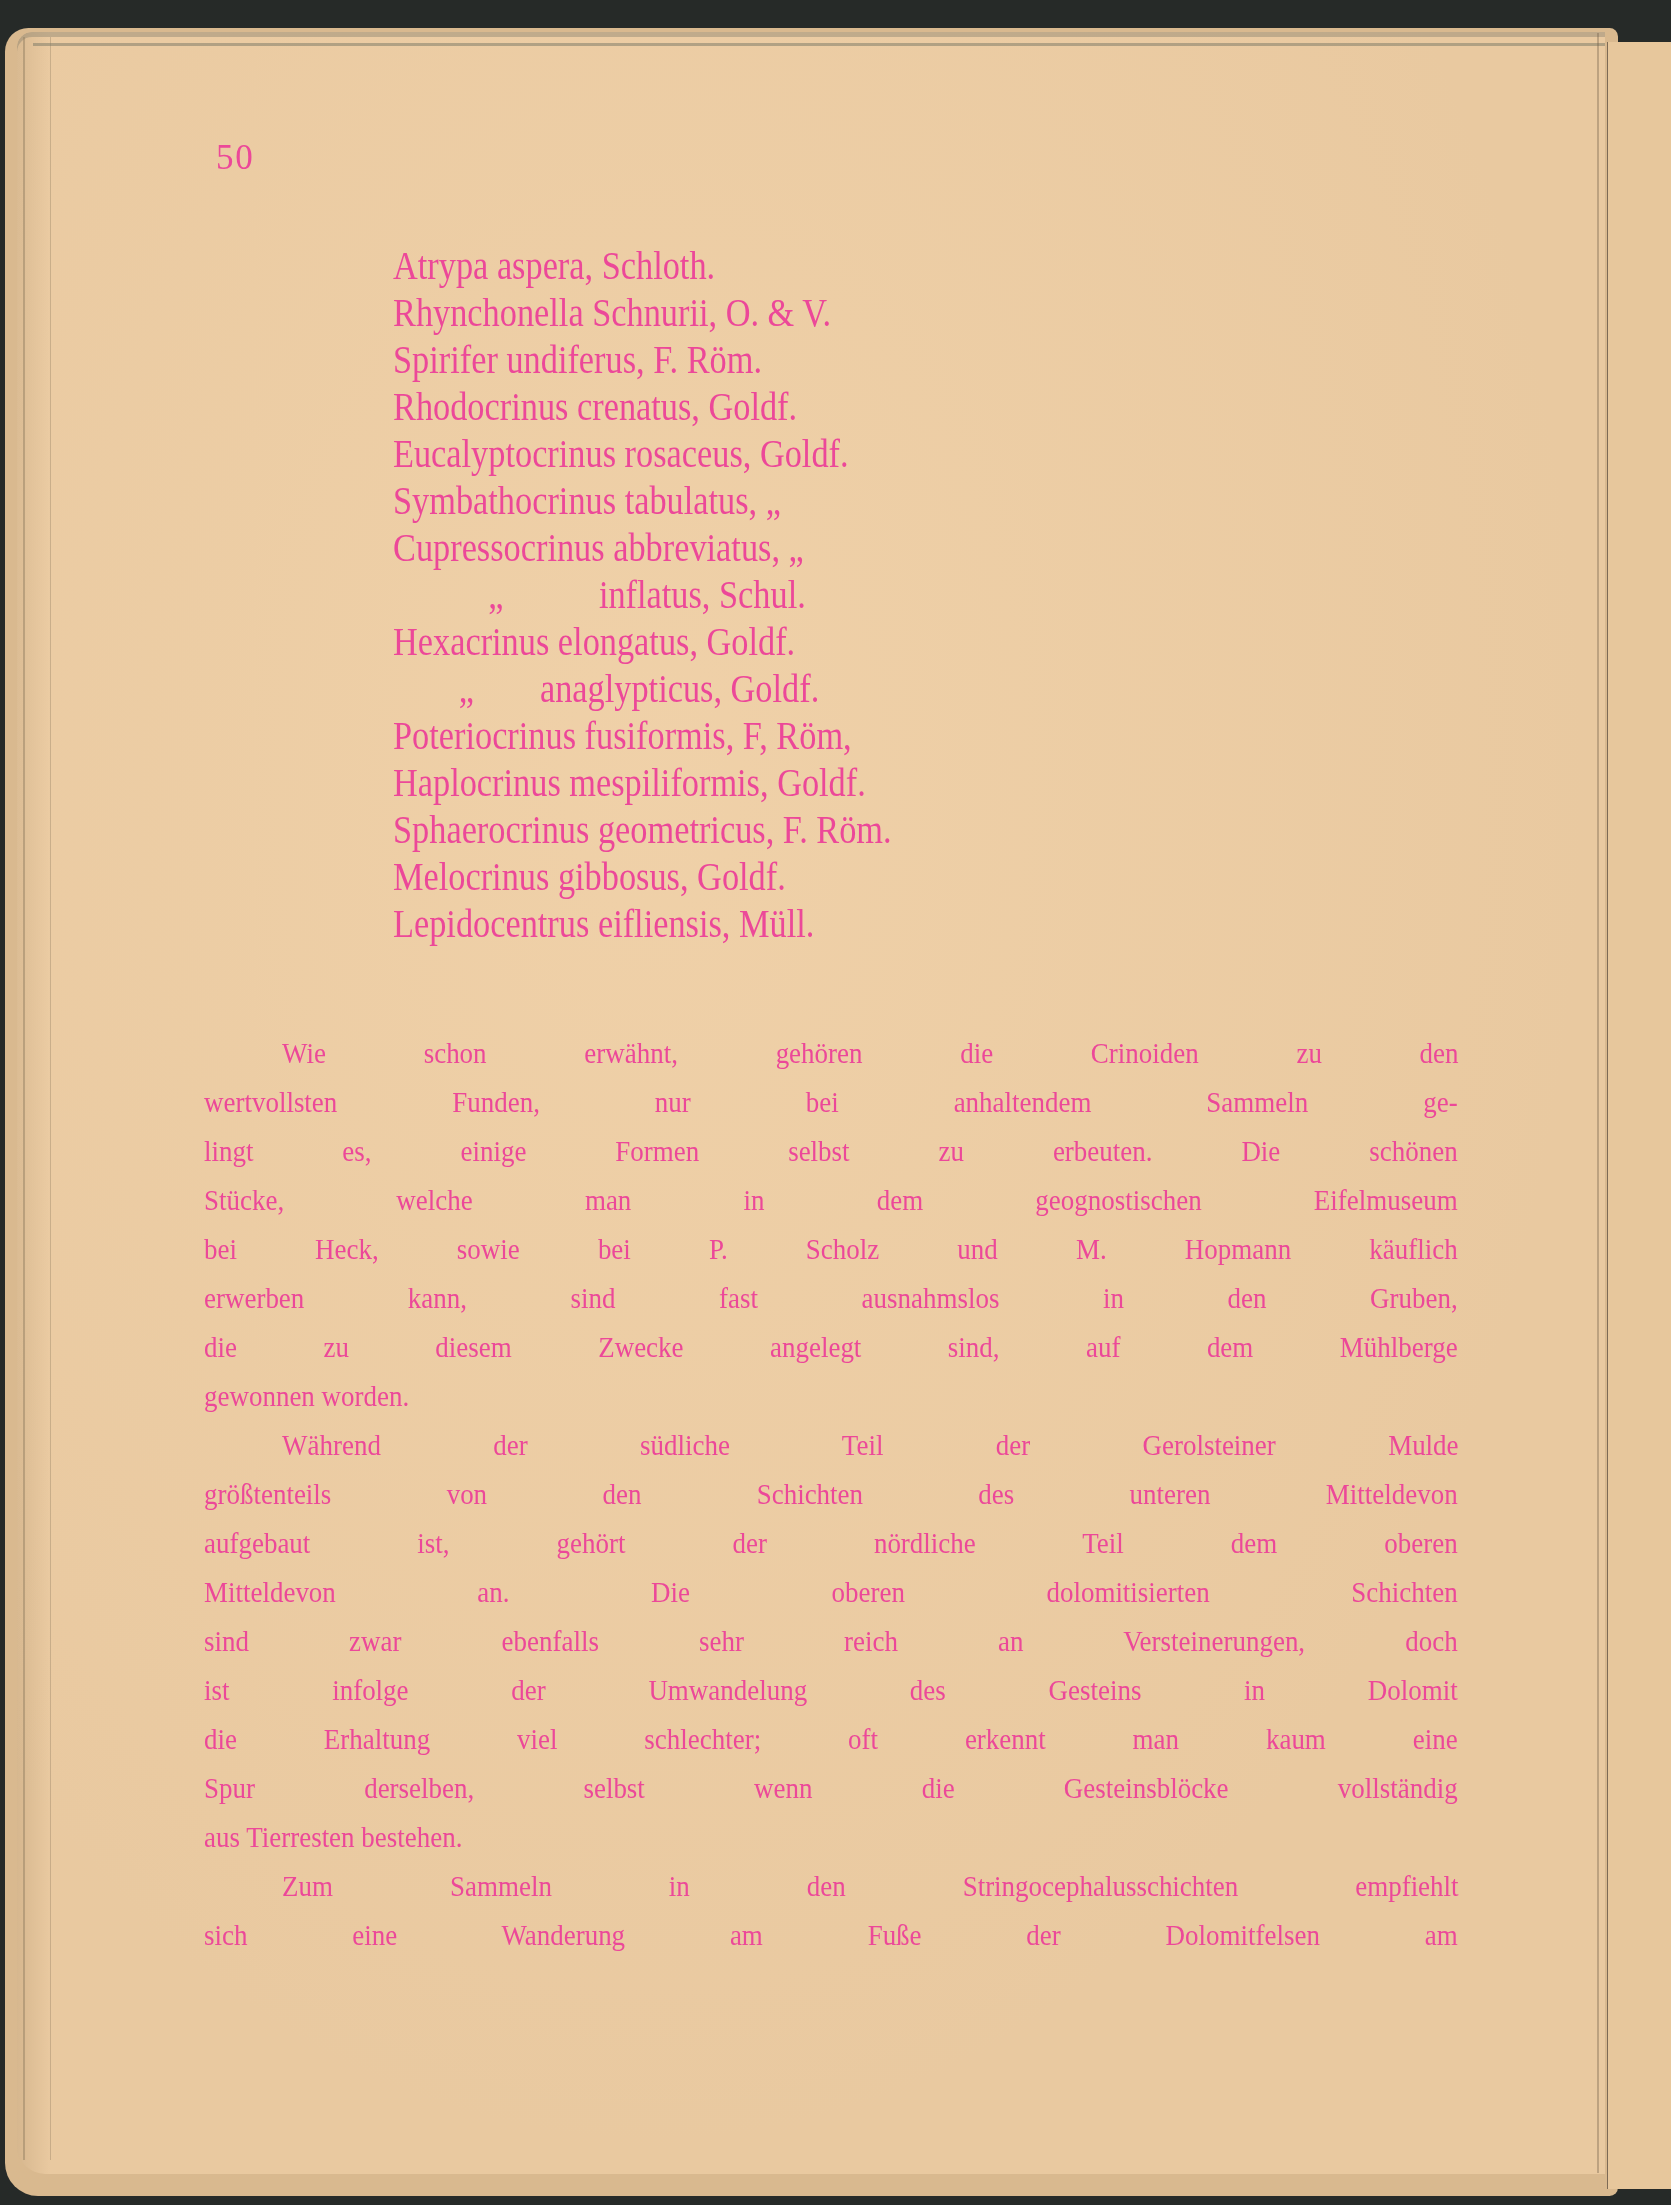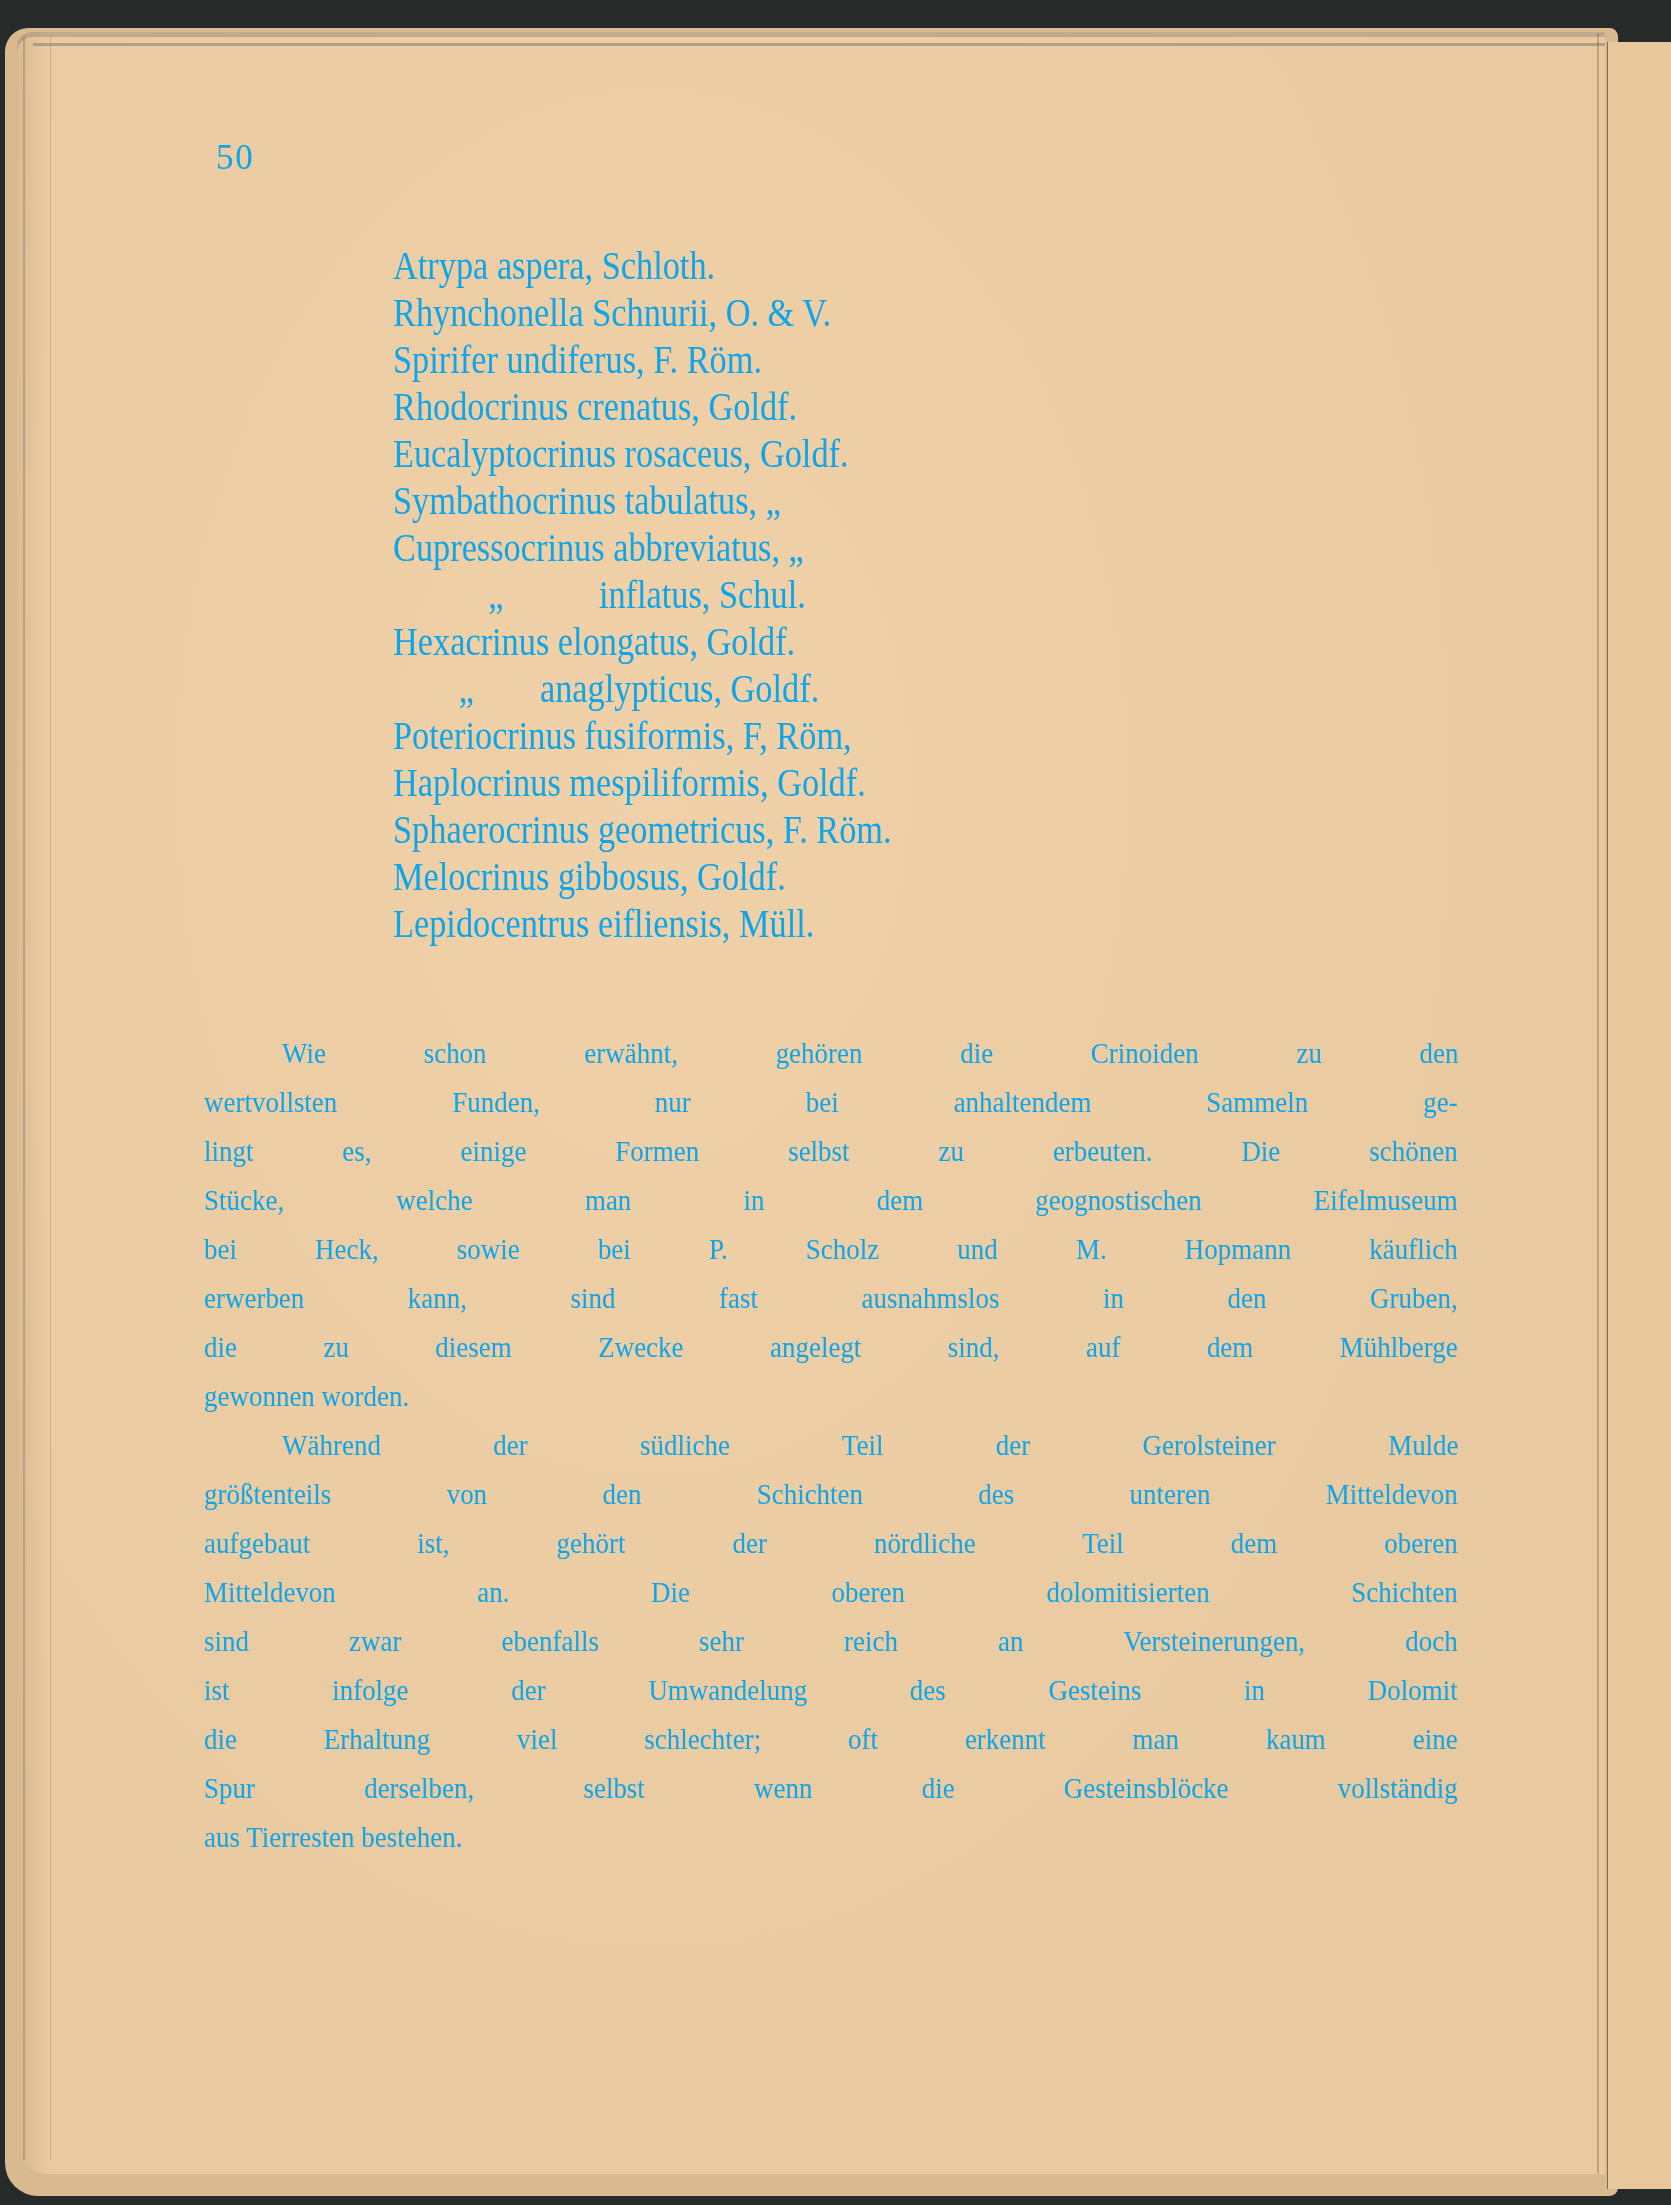--- a/index.html
+++ b/index.html
@@ -35,21 +35,21 @@
     position: absolute; left: 1607px; top: 42px; width: 65px; height: 2147px;
     background: #e7c79c;
     border-left: 1.7px solid #7d6a55;
   }
   .crease {
     position: absolute; left: 1597px; top: 33px; width: 1.7px; height: 2140px;
     background: rgba(110,90,70,0.35);
   }
   .text-block {
     position: absolute; left: 0; top: 0; width: 1672px; height: 2205px;
-    color: #0ea5e9;
+    color: #ec4899;
   }
   .page-number {
     position: absolute; left: 216px; top: 138px;
     font-size: 35px; letter-spacing: 1.7px;
   }
   .species-list {
     position: absolute; left: 393px; top: 242px;
     font-size: 39px; line-height: 47px;
     transform: scaleX(0.88); transform-origin: left top;
     white-space: nowrap;
@@ -119,15 +119,19 @@
       <span class="line indent">Während der südliche Teil der Gerolsteiner Mulde</span>
       <span class="line">größtenteils von den Schichten des unteren Mitteldevon</span>
       <span class="line">aufgebaut ist, gehört der nördliche Teil dem oberen</span>
       <span class="line">Mitteldevon an. Die oberen dolomitisierten Schichten</span>
       <span class="line">sind zwar ebenfalls sehr reich an Versteinerungen, doch</span>
       <span class="line">ist infolge der Umwandelung des Gesteins in Dolomit</span>
       <span class="line">die Erhaltung viel schlechter; oft erkennt man kaum eine</span>
       <span class="line">Spur derselben, selbst wenn die Gesteinsblöcke vollständig</span>
       <span class="line last">aus Tierresten bestehen.</span>
     </p>
+    <p>
+      <span class="line indent">Zum Sammeln in den Stringocephalusschichten empfiehlt</span>
+      <span class="line">sich eine Wanderung am Fuße der Dolomitfelsen am</span>
+    </p>
   </div>
 </div>
 
 
 </body></html>

